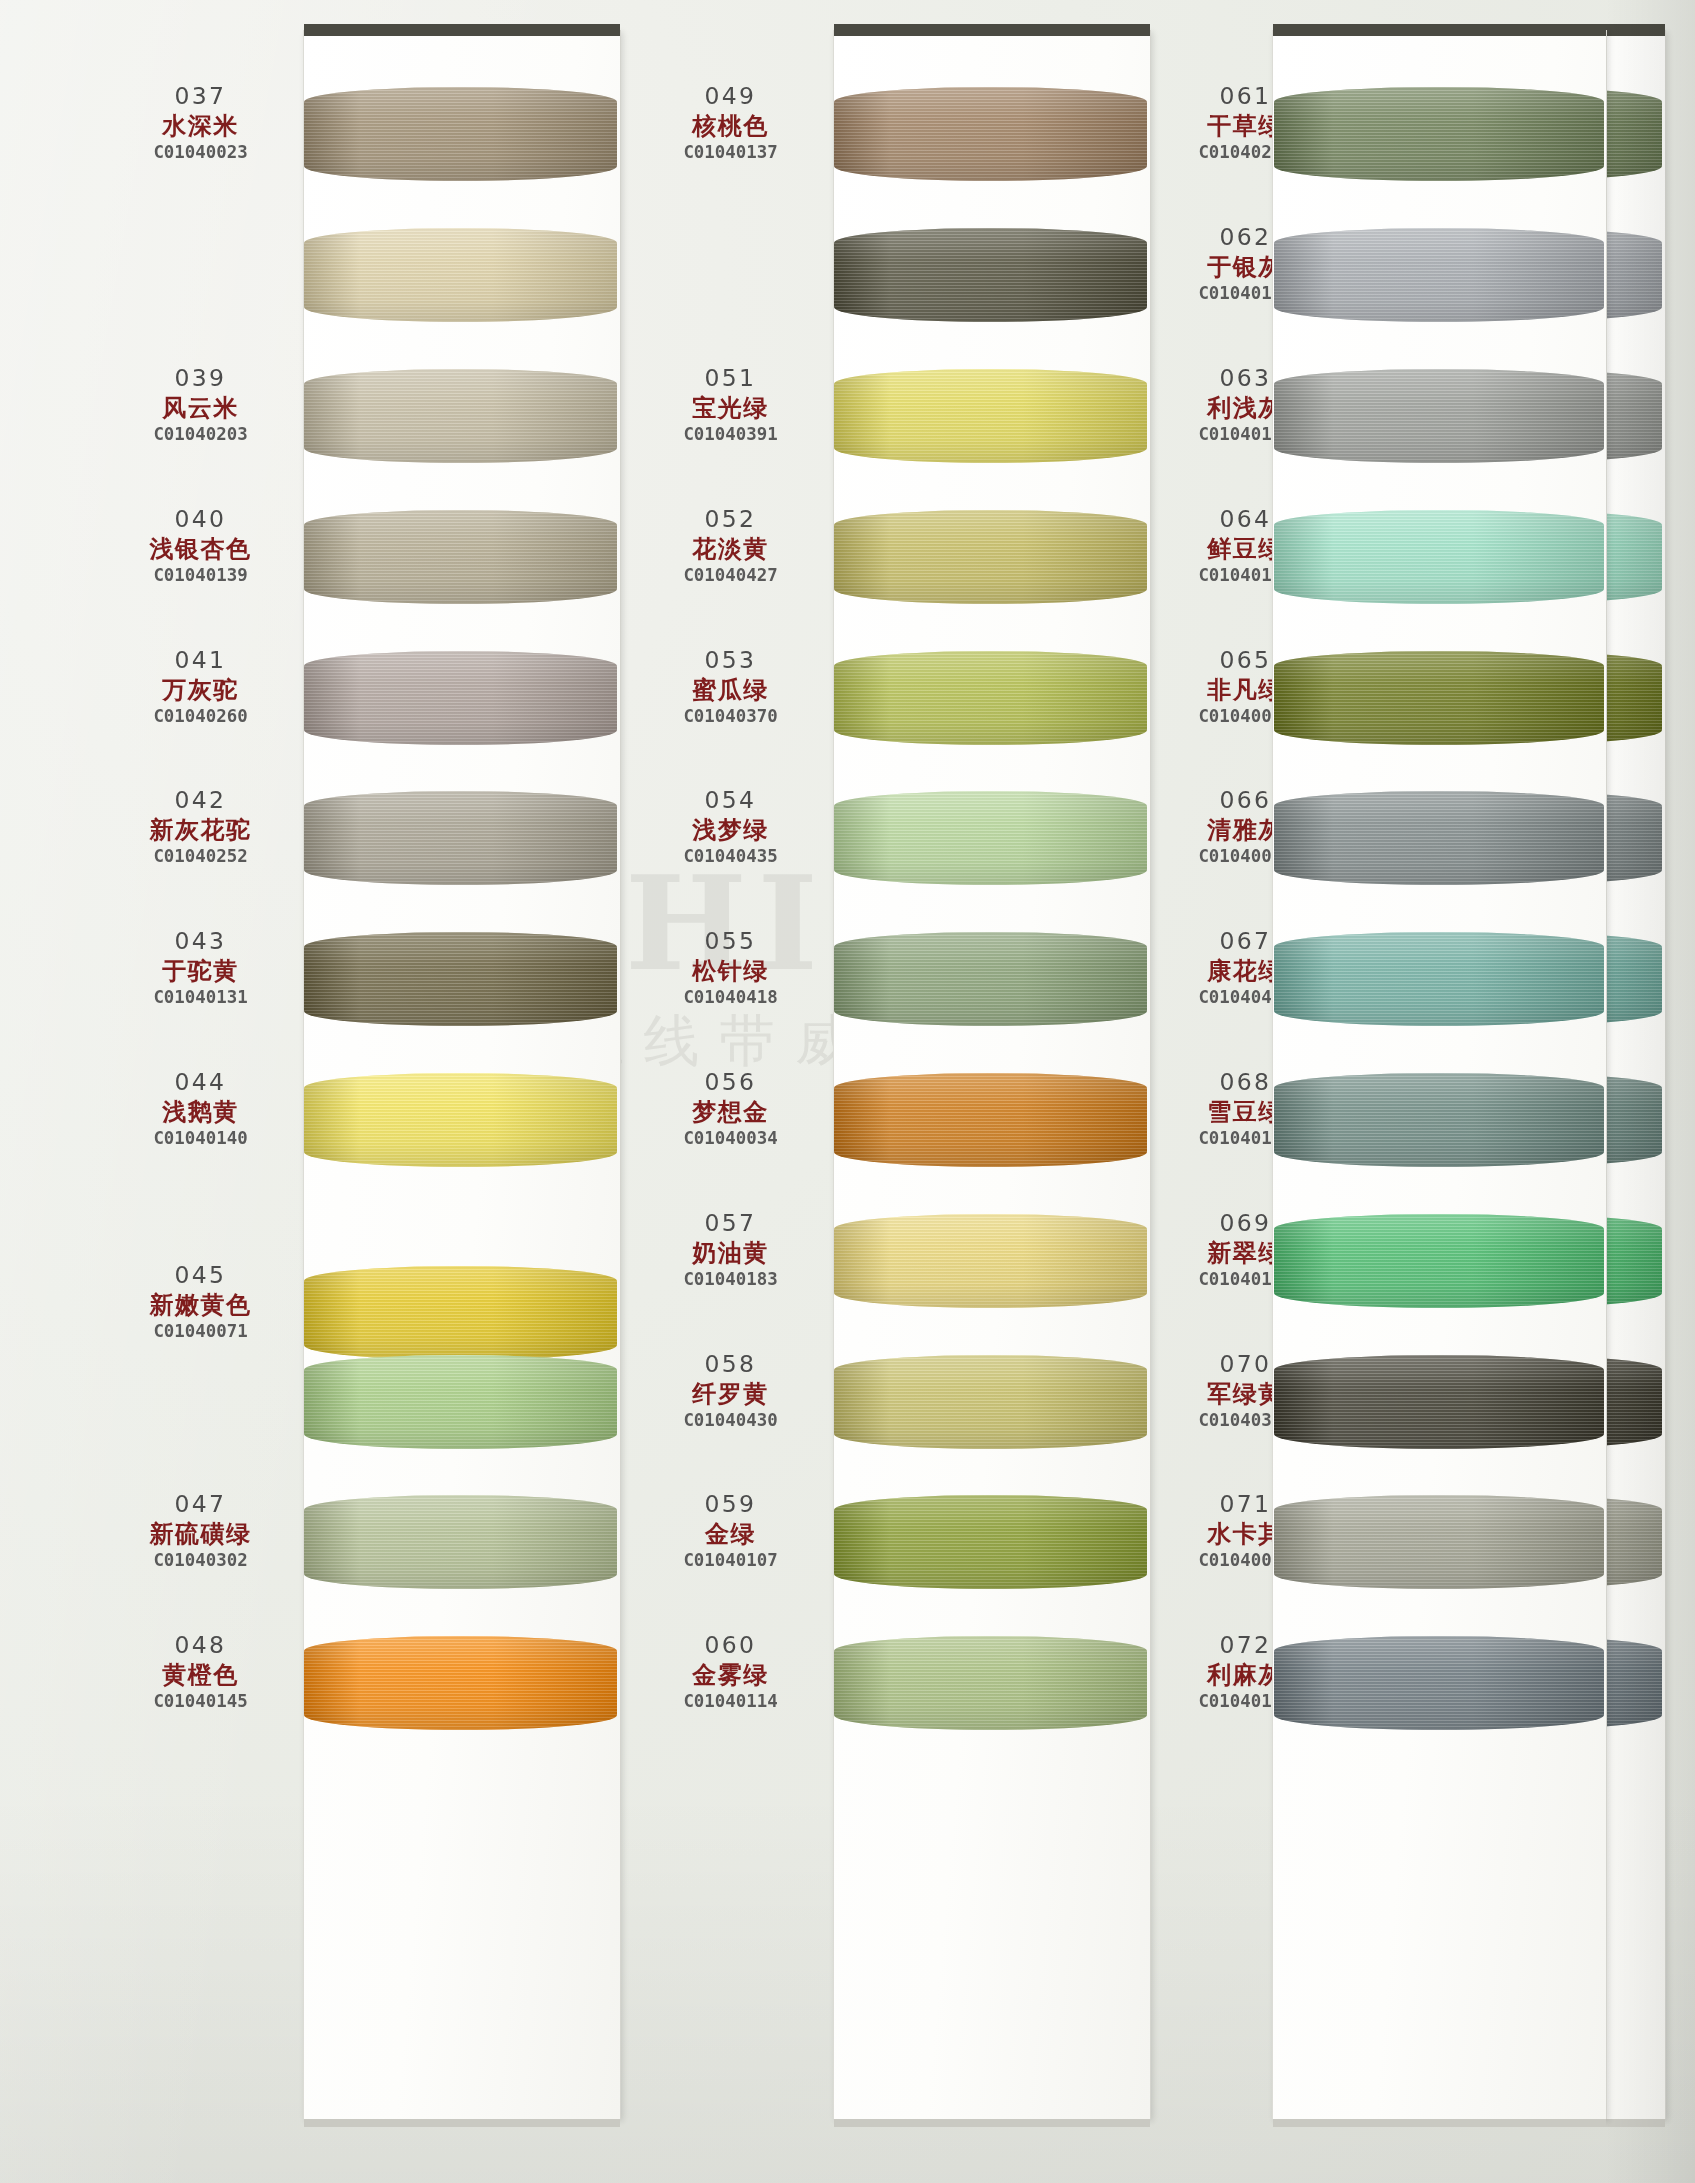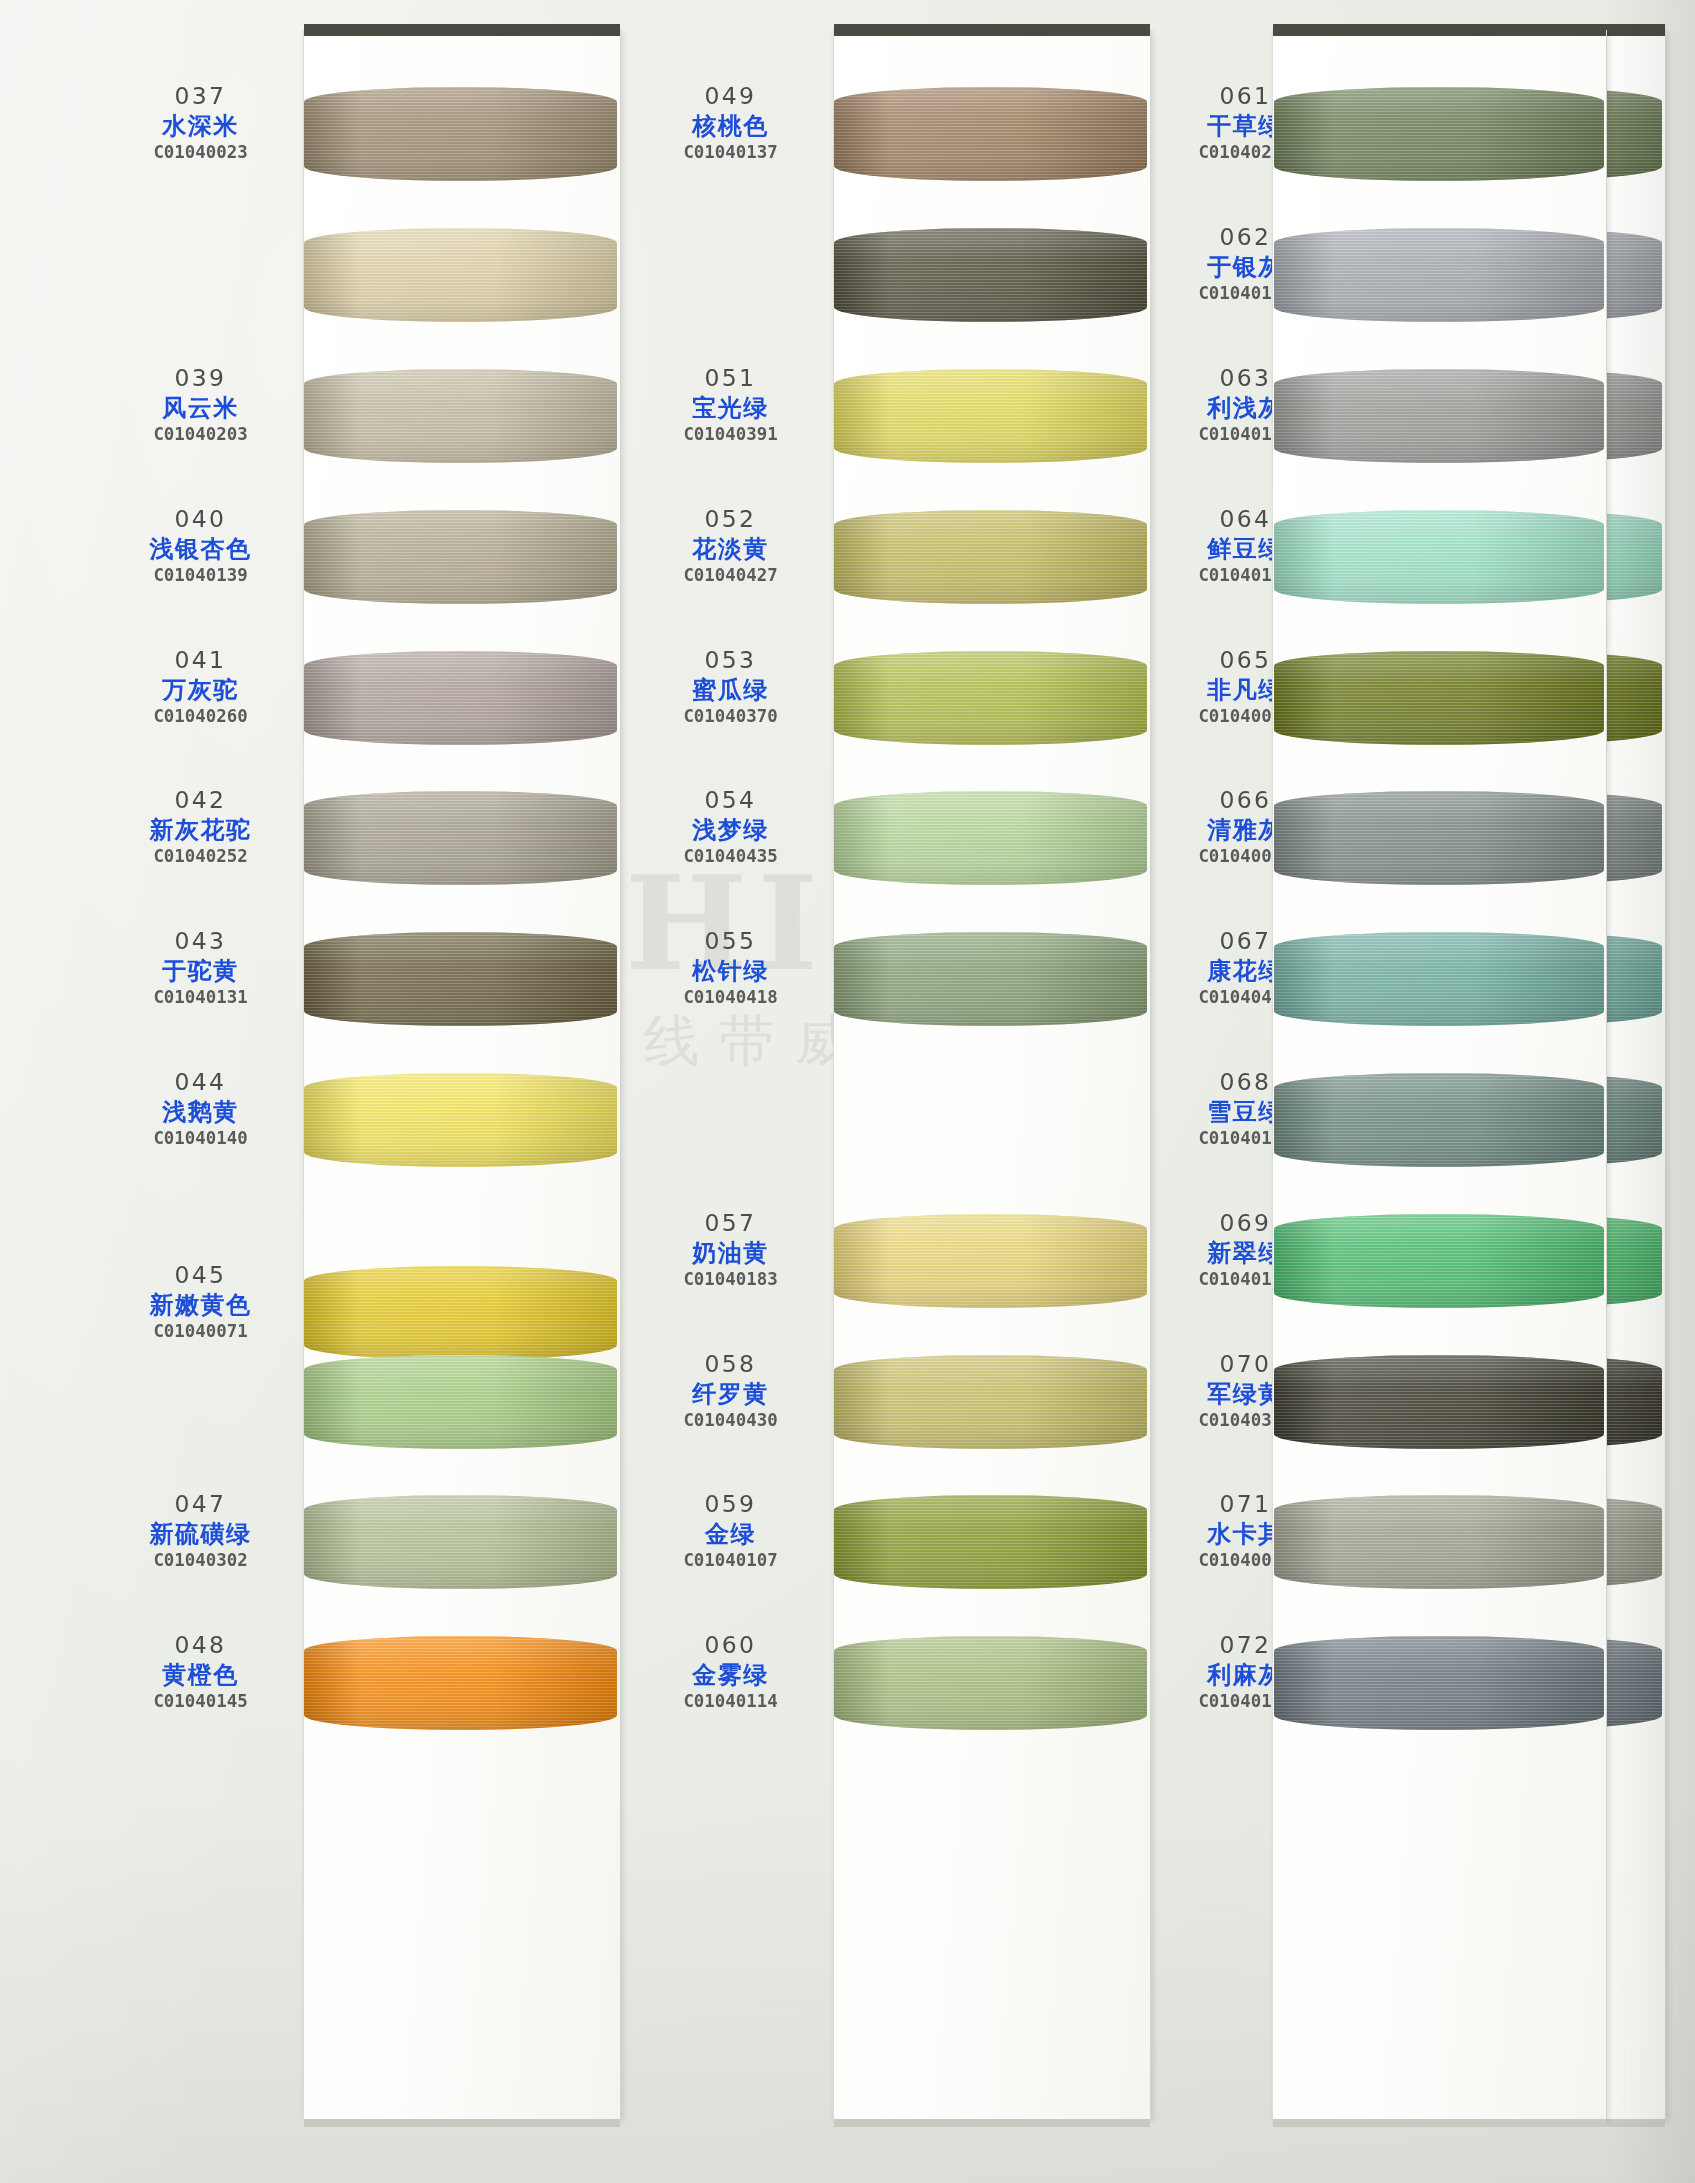--- a/index.html
+++ b/index.html
@@ -116,21 +116,21 @@
   .label .code {
     font-size: 23.5px;
     letter-spacing: 2.3px;
     color: #4c4c4c;
     font-family: "DejaVu Sans", "Liberation Sans", sans-serif;
   }
   .label .cname {
     font-size: 24px;
     letter-spacing: 1.5px;
     font-weight: bold;
-    color: #1d4ed8;
+    color: #7f1d1d;
     margin-top: 1.5px;
   }
   .label .sku {
     font-size: 17.4px;
     letter-spacing: 0px;
     color: #5a5a5a;
     font-weight: bold;
     margin-top: 2.3px;
     font-family: "DejaVu Sans Mono", "Liberation Mono", monospace;
   }
@@ -427,20 +427,32 @@
           <div class="code">055</div>
           <div class="cname">松针绿</div>
           <div class="sku">C01040418</div>
         </div>
         <div class="swatch">
           <div class="fill" style="background: rgb(138, 162, 119);"></div>
           <div class="threads"></div>
           <div class="sheen"></div>
         </div>
       </div>
+      <div class="row" style="top: 1025px;">
+        <div class="label">
+          <div class="code">056</div>
+          <div class="cname">梦想金</div>
+          <div class="sku">C01040034</div>
+        </div>
+        <div class="swatch">
+          <div class="fill" style="background: rgb(207, 122, 22);"></div>
+          <div class="threads"></div>
+          <div class="sheen"></div>
+        </div>
+      </div>
       <div class="row" style="top: 1166px;">
         <div class="label">
           <div class="code">057</div>
           <div class="cname">奶油黄</div>
           <div class="sku">C01040183</div>
         </div>
         <div class="swatch">
           <div class="fill" style="background: rgb(236, 216, 121);"></div>
           <div class="threads"></div>
           <div class="sheen"></div>

